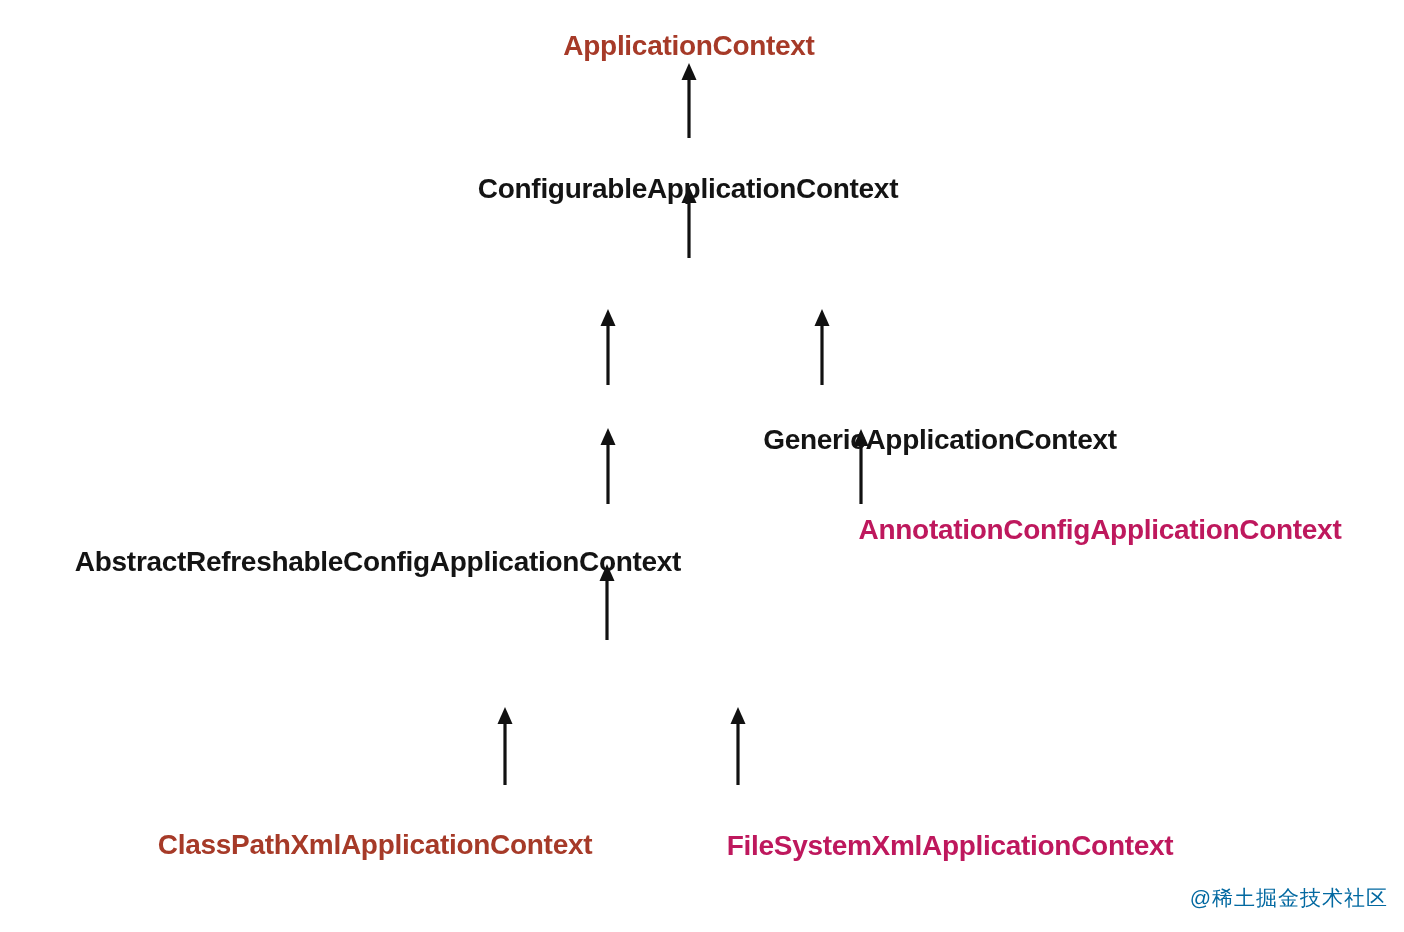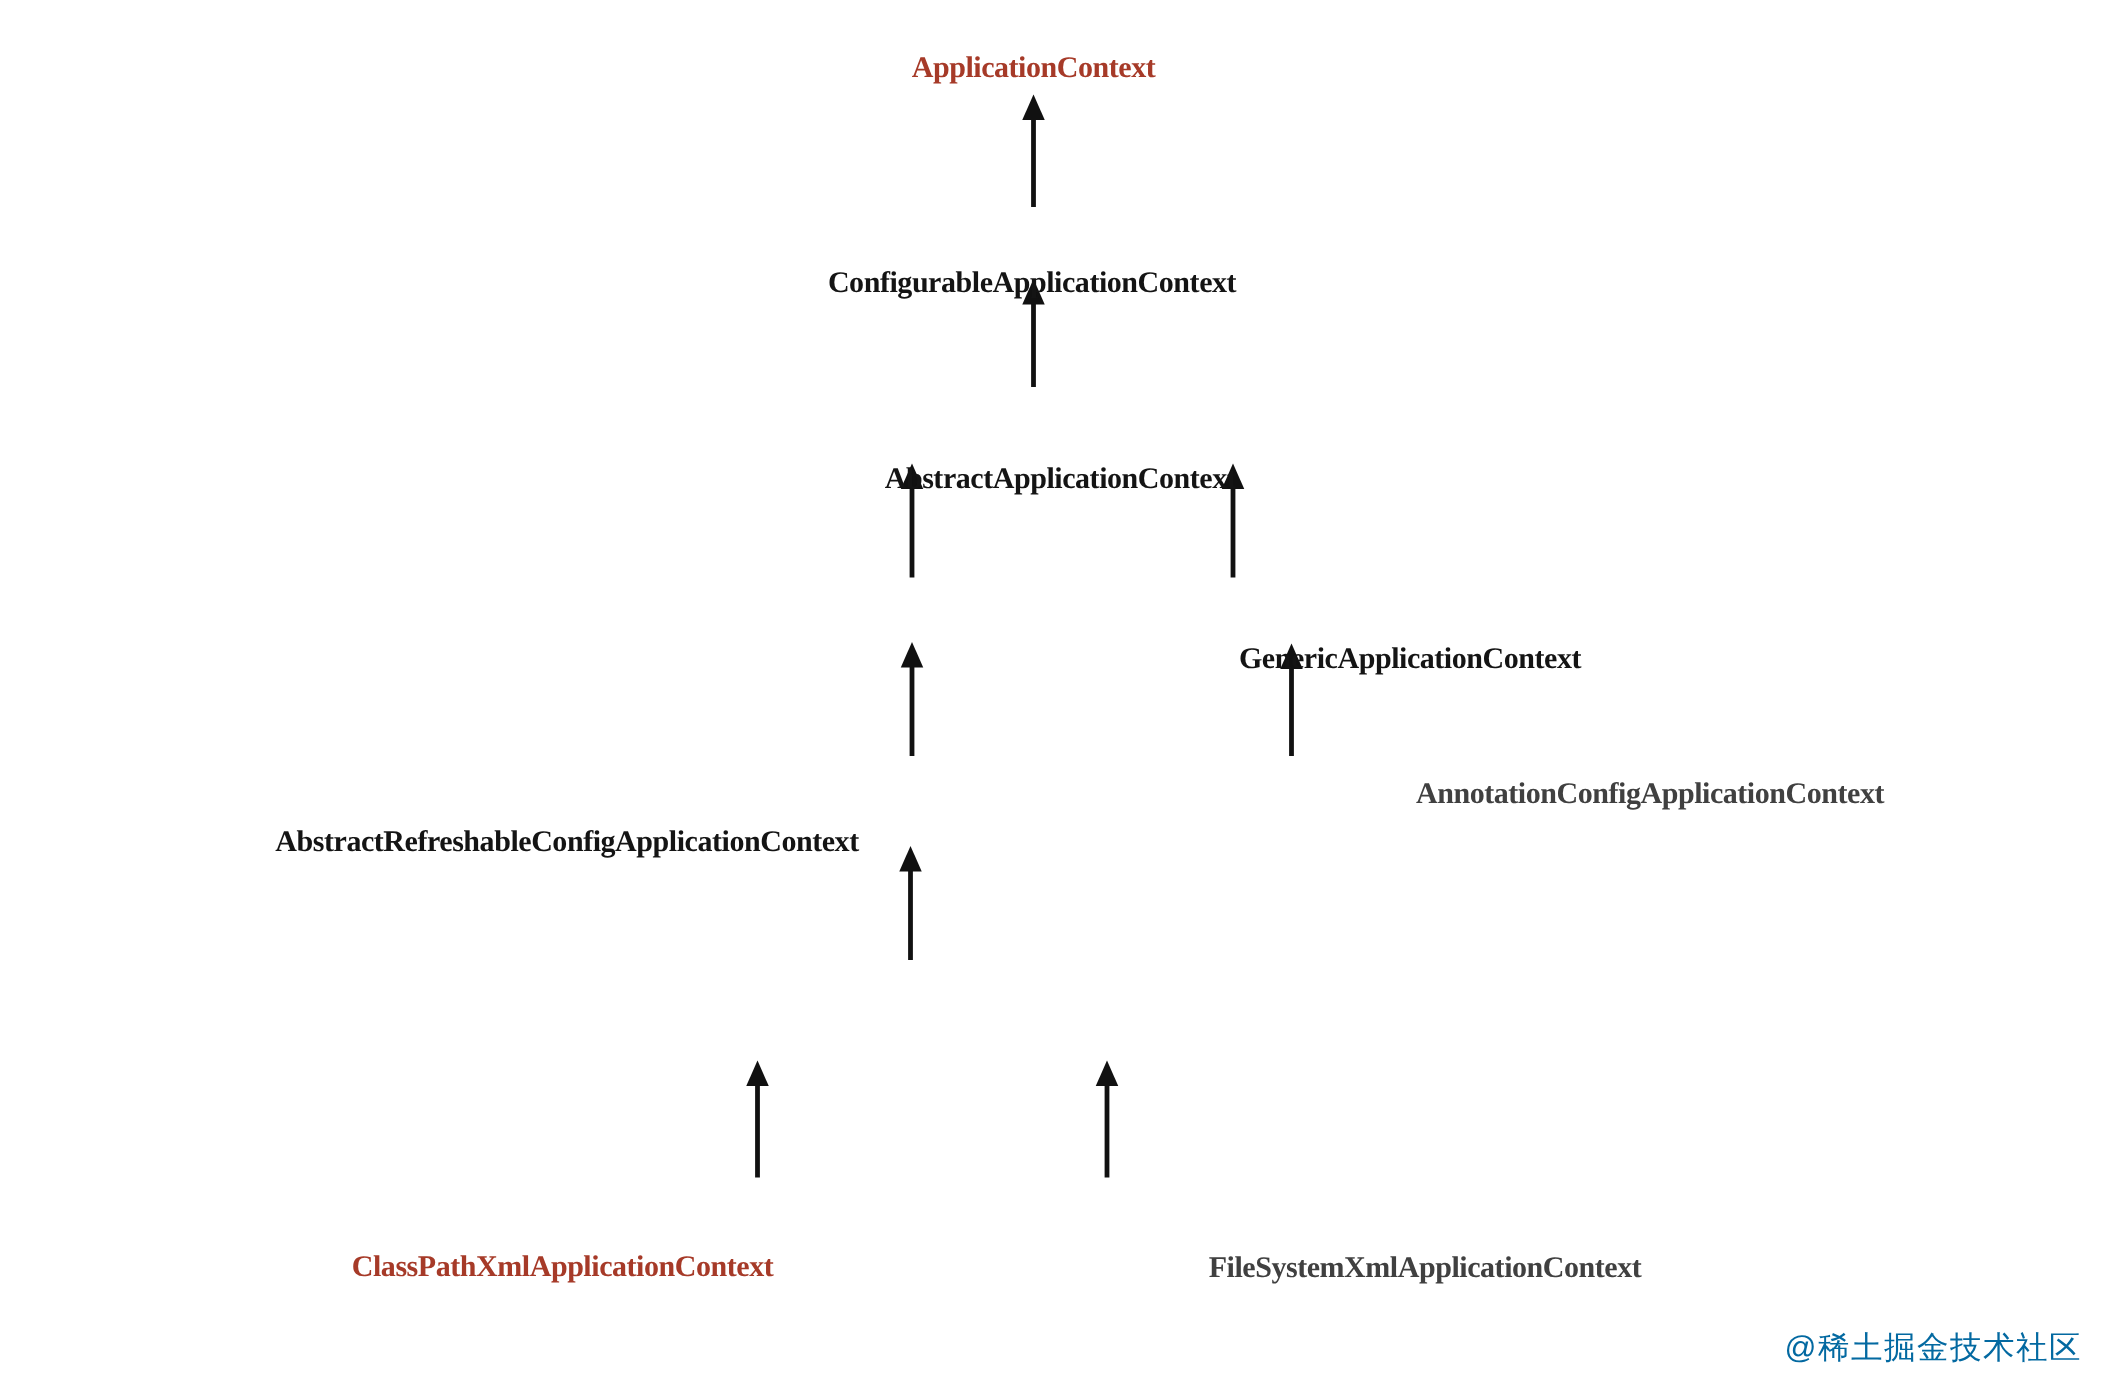--- a/index.html
+++ b/index.html
@@ -11,29 +11,28 @@
     position: relative;
     width: 1404px;
     height: 932px;
     background: #ffffff;
     overflow: hidden;
     font-family: "Liberation Sans", sans-serif;
   }
   .node {
     position: absolute;
     transform: translate(-50%, -50%);
-    font-size: 20px;
+    font-size: 28px;
     font-weight: bold;
     letter-spacing: -0.3px;
     white-space: nowrap;
     color: #141414;
-    font-family: Liberation Serif, serif;
   }
   .node--red   { color: #A63A28; }
-  .node--green { color: #404040; }
+  .node--green { color: #be185d; }
   .node--black { color: #141414; margin-top: 33px; }
   .edges {
     position: absolute;
     left: 0;
     top: 0;
     width: 1404px;
     height: 932px;
     pointer-events: none;
   }
   .edges line {
@@ -92,21 +91,20 @@
       <polygon points="497.5,724 512.5,724 505,707"></polygon>
     </g>
     <g>
       <line x1="738" y1="785" x2="738" y2="721"></line>
       <polygon points="730.5,724 745.5,724 738,707"></polygon>
     </g>
   </svg>
 
   <div class="node node--red" style="left:689px;  top:46px;">ApplicationContext</div>
   <div class="node node--black" style="left:688px;  top:156px;">ConfigurableApplicationContext</div>
-  <div class="node node--black" style="left:707px;  top:287px;">AbstractApplicationContext</div>
   <div class="node node--black" style="left:940px;  top:407px;">GenericApplicationContext</div>
   <div class="node node--black" style="left:378px;  top:529px;">AbstractRefreshableConfigApplicationContext</div>
   <div class="node node--green" style="left:1100px; top:530px;">AnnotationConfigApplicationContext</div>
   <div class="node node--red" style="left:355px;  top:845px;margin-left:20px;">ClassPathXmlApplicationContext</div>
   <div class="node node--green" style="left:950px;  top:846px;text-align:center;">FileSystemXmlApplicationContext</div>
 
   <div class="watermark">@稀土掘金技术社区</div>
 
 </div>
 

